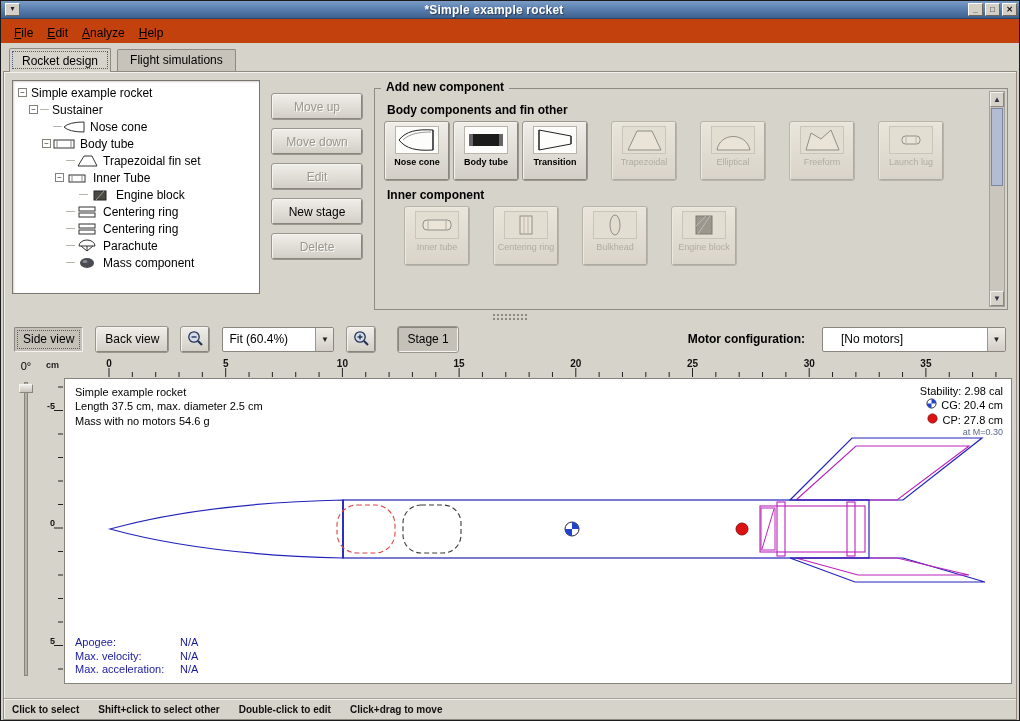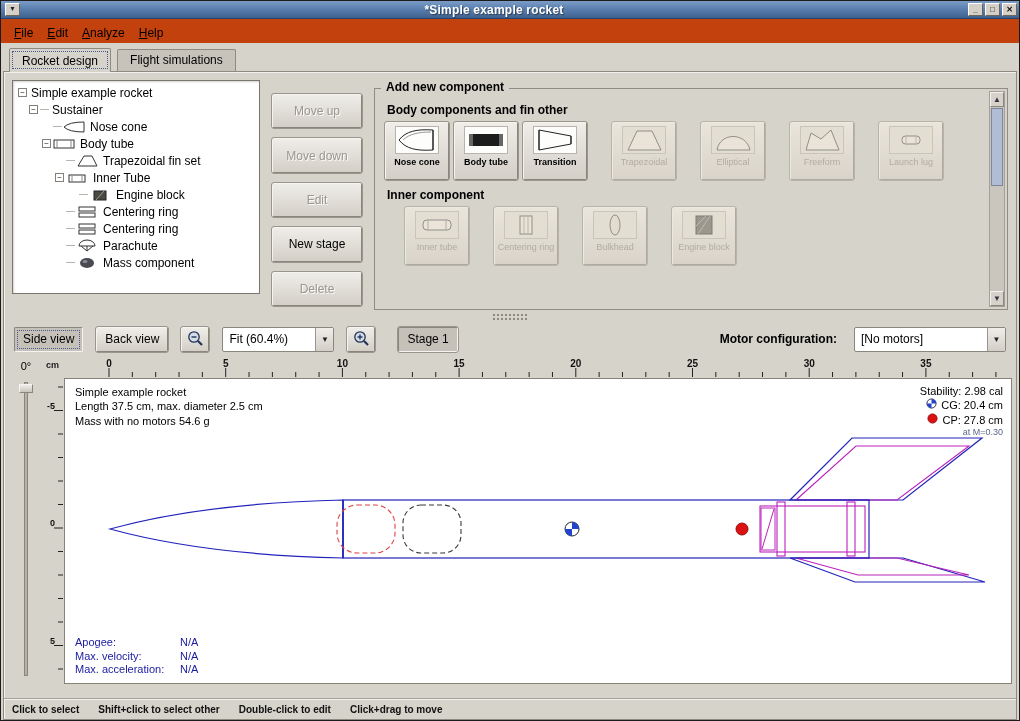--- a/index.html
+++ b/index.html
@@ -71,21 +71,21 @@
   .t-label { padding:0 2px; }
   
   .action-col { width:90px; display:flex; flex-direction:column; gap:10px; padding-top:14px; }
   .btn {
     font-family:"Liberation Sans",sans-serif; font-size:12px; color:#000; cursor:default;
     background:linear-gradient(to bottom,#efede8,#d3cfc7);
     border:1px solid; border-color:#f6f4f0 #8a867e #8a867e #f6f4f0;
     border-radius:2px; outline:1px solid #9a968e; outline-offset:0;
     padding:3px 8px; text-align:center;
   }
-  .action-col .btn { height:35px; }
+  .action-col .btn { height:25px; }
   .btn.disabled { color:#9b978f; text-shadow:1px 1px 0 #fbfaf8; }
   .btn.pressed { background:#c5c1b9; border-color:#8a867e #f6f4f0 #f6f4f0 #8a867e; }
   
   .group {
     flex:1; border:1px solid #908c84; position:relative; margin-top:8px;
     padding:10px 26px 6px 10px; height:222px;
   }
   .group-title {
     position:absolute; top:-9px; left:6px; background:#d6d3cb; padding:0 5px;
     font-weight:bold; font-size:12px;
@@ -132,21 +132,21 @@
     display:flex; align-items:stretch; height:25px; background:#fff;
     border:1px solid #8a867e; border-radius:2px;
   }
   .combo-text { padding:4px 6px 0 6px; font-size:12px; white-space:nowrap; flex:1; }
   .combo-arrow {
     width:18px; background:linear-gradient(to bottom,#efede8,#d3cfc7);
     border-left:1px solid #9a968e; font-size:8px; color:#222;
     display:flex; align-items:center; justify-content:center;
   }
   .zoom-combo { width:112px; }
-  .motor-combo { width:152px; }
+  .motor-combo { width:184px;padding-left:12px; }
   .toolbar-spacer { flex:1; }
   .motor-label { font-weight:bold; margin-right:4px; }
   .stage-btn { margin-left:10px; }
   
   .view-area { display:flex; padding:2px 4px 0 4px; height:332px; }
   .rot-col { width:36px; display:flex; flex-direction:column; align-items:center; }
   .rot-label { height:20px; font-size:11px; padding-top:2px; }
   .rot-slider { position:relative; width:20px; flex:1; margin-bottom:8px; }
   .rot-track { position:absolute; left:8px; top:4px; bottom:4px; width:4px;
     background:#b5b1a9; border:1px solid #8a867e; }

